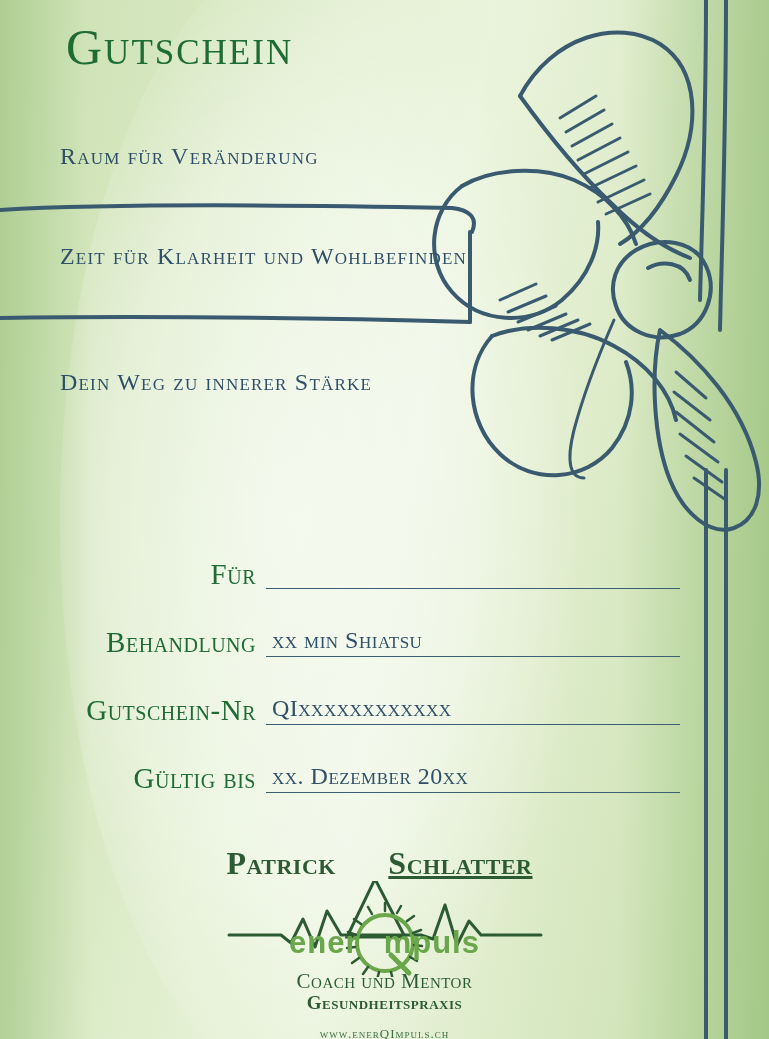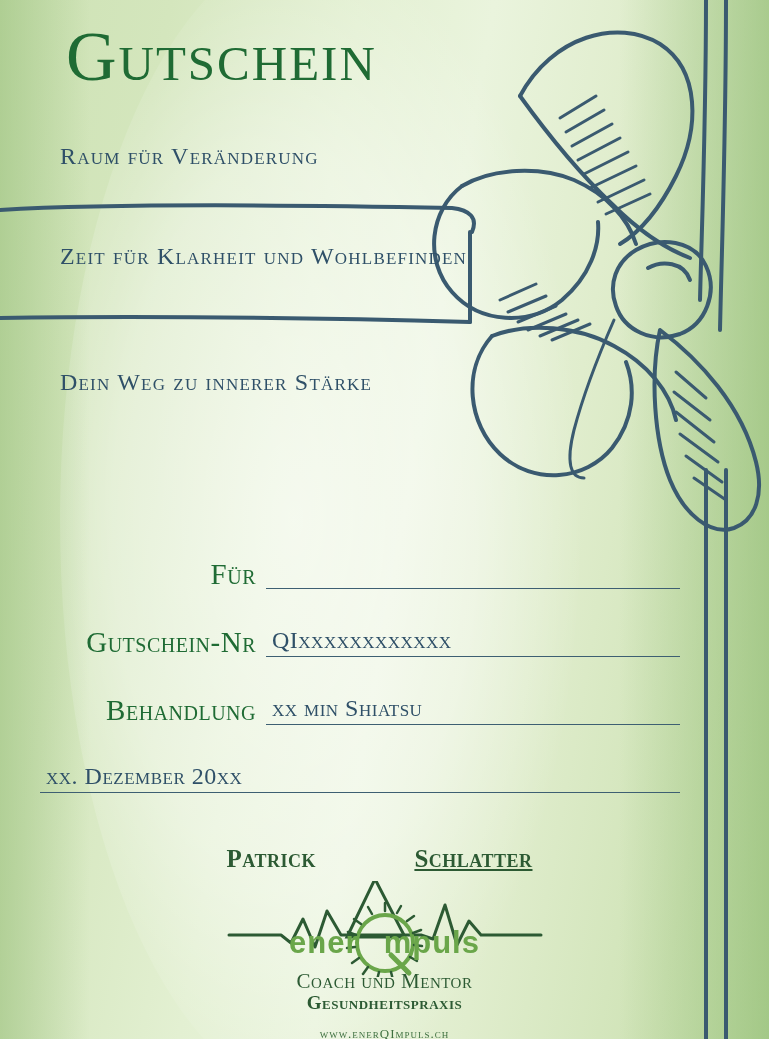--- a/index.html
+++ b/index.html
@@ -43,21 +43,21 @@
     left: 0; top: 0;
     width: 769px; height: 1039px;
     pointer-events: none;
   }
 
   
   .title {
     position: absolute;
     left: 66px;
     top: 22px;
-    font-size: 70px;
+    font-size: 50px;
     letter-spacing: 2px;
     color: #1f6b34;
     font-variant: small-caps;
     font-family: "Liberation Serif", serif;
     line-height: 1;
   }
   .sub {
     position: absolute;
     color: #2f5068;
     font-variant: small-caps;
@@ -124,21 +124,21 @@
   .logo-names {
     position: relative;
     height: 36px;
   }
   .logo-name {
     position: absolute;
     top: 0;
     color: #2c5a33;
     font-weight: bold;
     font-variant: small-caps;
-    font-size: 25px;
+    font-size: 32px;
     letter-spacing: 0.5px;
     font-family: "Liberation Serif", serif;
   }
   .logo-name.first { left: 2px; }
   .logo-name.last { right: 12px; text-decoration: underline; }
   .logo-mark {
     position: relative;
     height: 88px;
   }
   .logo-word {
@@ -248,32 +248,33 @@
   <div class="sub sub3">Dein Weg zu innerer Stärke</div>
 
   <div class="form">
     <div class="row">
       <div class="label">Für</div>
       <div class="fieldwrap">
         <span class="value"></span>
       </div>
     </div>
     <div class="row">
+      <div class="label">Behandlung</div>
+      <div class="fieldwrap">
+        <span class="value">xx min Shiatsu</span>
+      </div>
+    </div>
+    <div class="row">
       <div class="label">Gutschein-Nr</div>
       <div class="fieldwrap">
         <span class="value">QIxxxxxxxxxxxx</span>
       </div>
     </div>
     <div class="row">
-      <div class="label">Behandlung</div>
-      <div class="fieldwrap">
-        <span class="value">xx min Shiatsu</span>
-      </div>
-    </div>
-    <div class="row">
+      <div class="label">Gültig bis</div>
       <div class="fieldwrap">
         <span class="value">xx. Dezember 20xx</span>
       </div>
     </div>
   </div>
 
   <div class="logo">
     <div class="logo-names">
       <span class="logo-name first">Patrick</span>
       <span class="logo-name last">Schlatter</span>

